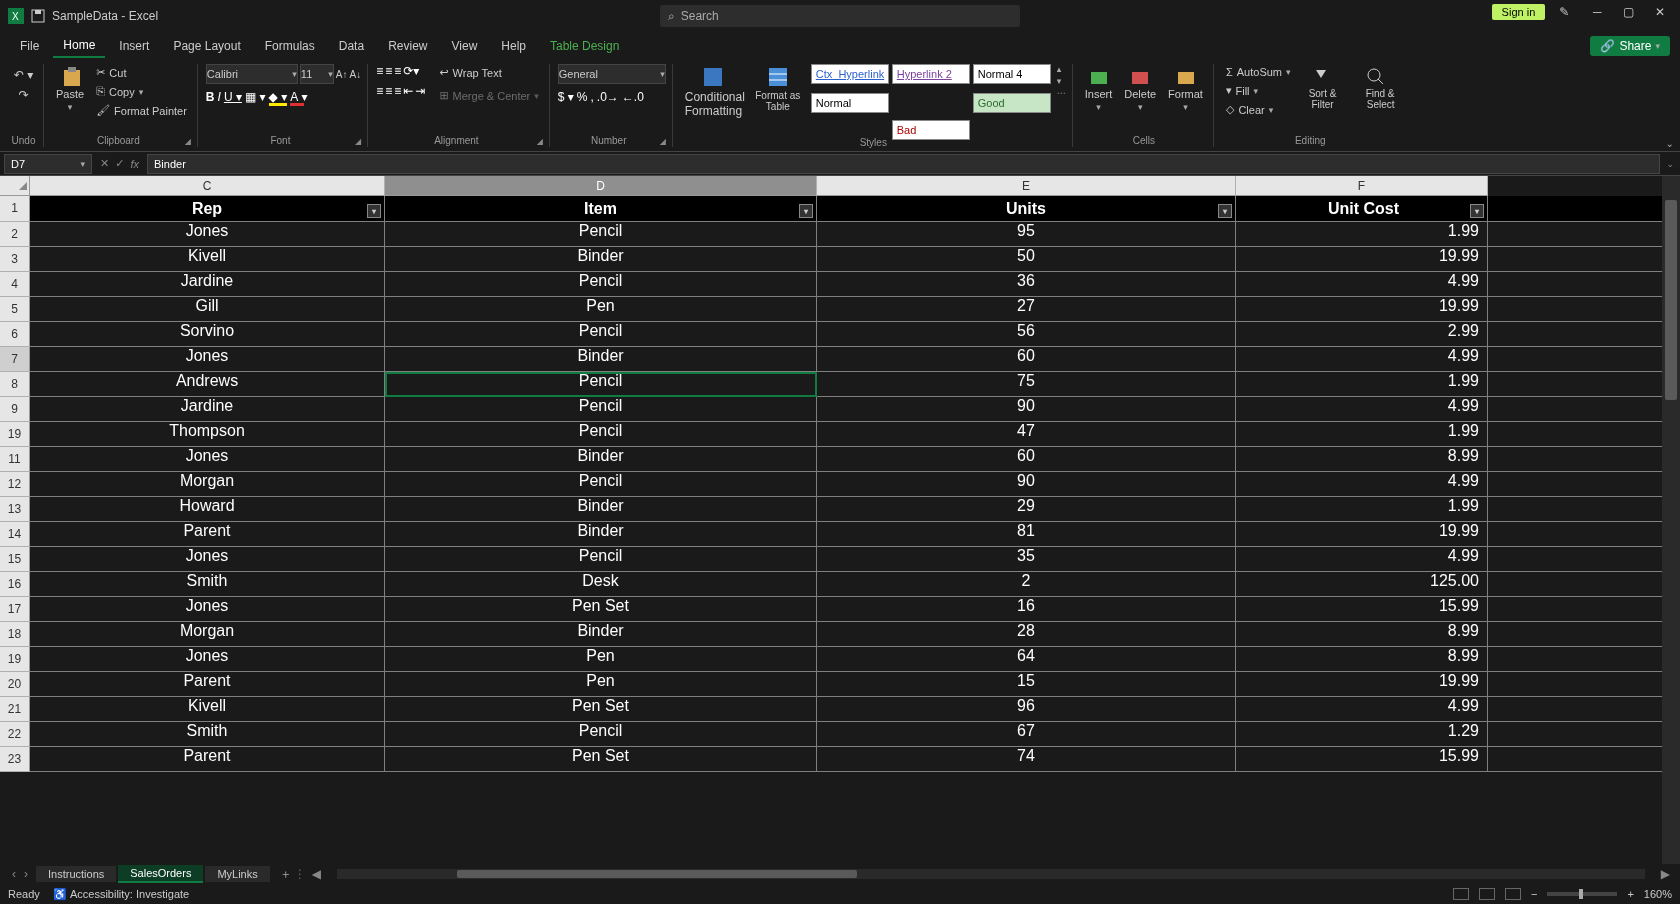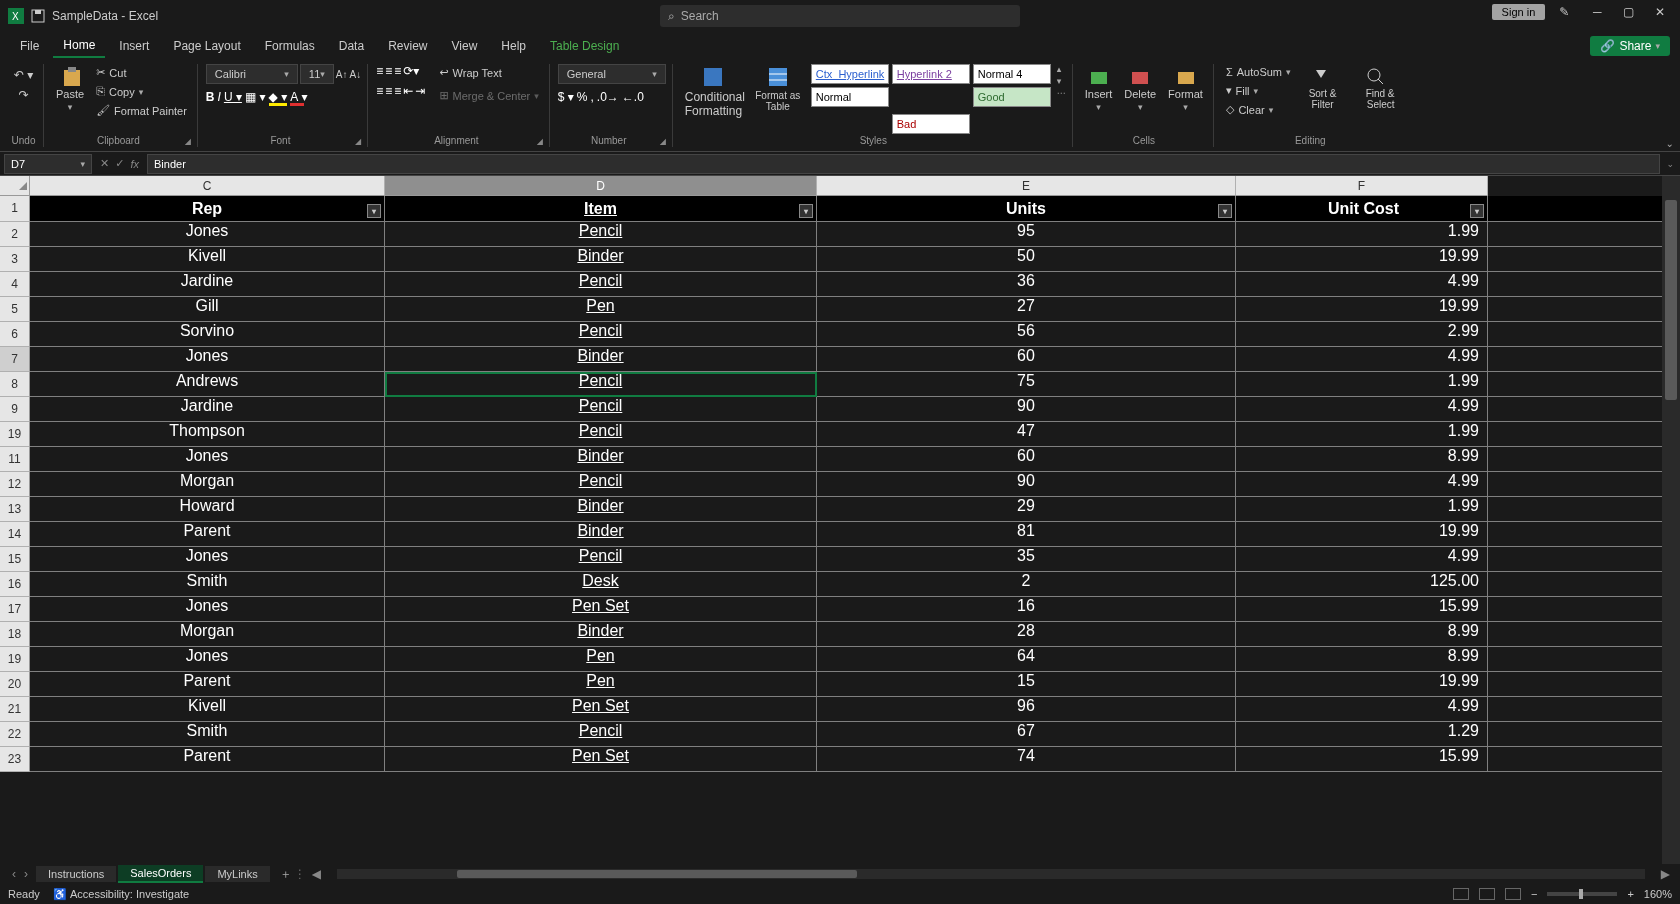--- a/index.html
+++ b/index.html
@@ -2,45 +2,45 @@
 <html><head>
 <meta charset="utf-8">
 <style>
 * { margin: 0; padding: 0; box-sizing: border-box; font-family: "Segoe UI", Arial, sans-serif; }
 body { width: 1680px; height: 904px; background: #1a1a1a; color: #fff; overflow: hidden; font-size: 12px; position: relative; }
 .titlebar { height: 32px; background: #1a1a1a; display:flex; align-items:center; padding:0 8px; }
 .titlebar .icon { width:16px; height:16px; margin-right:6px; display:flex; align-items:center; justify-content:center; }
 .titlebar .title { font-size:12px; color:#ccc; }
 .titlebar .search { margin-left:auto; margin-right:auto; width:360px; height:22px; background:#2d2d2d; border-radius:3px; display:flex; align-items:center; padding:0 8px; color:#aaa; position:absolute; left:50%; transform:translateX(-50%); top:5px;}
 .titlebar .right { position:absolute; right:6px; top:4px; display:flex; align-items:center; gap:14px; }
-.signin { background:#a3a3a3; color:#000; padding:2px 10px; font-size:11px; border-radius:2px; }
+.signin { background:#bef264; color:#000; padding:2px 10px; font-size:11px; border-radius:2px; }
 .win-controls span { width:28px; text-align:center; color:#ccc; display:inline-block; }
 .ribbon-tabs { height:28px; display:flex; align-items:center; padding:0 10px; gap:4px; border-bottom:0; background:#1a1a1a; }
 .ribbon-tabs .tab { padding:4px 10px; color:#ccc; font-size:12px; }
 .ribbon-tabs .tab.active { border-bottom:2px solid #107c41; color:#fff; }
 .ribbon-tabs .tab.td { color:#4caf50; }
 .ribbon-tabs .share { margin-left:auto; background:#107c41; color:#fff; padding:3px 10px; border-radius:3px; display:flex; align-items:center; gap:4px; font-size:12px; }
 .ribbon { height:92px; background:#1a1a1a; border-bottom:1px solid #444; display:flex; padding:4px 6px; gap:4px; position:relative;}
 .rgroup { display:flex; flex-direction:column; justify-content:space-between; border-right:1px solid #3a3a3a; padding:0 6px 1px 4px; }
 .rgroup .body { display:flex; gap:4px; align-items:flex-start; height:72px;}
 .rgroup .label { font-size:10px; color:#999; text-align:center; padding-top:1px;}
 .btn-v { display:flex; flex-direction:column; align-items:center; justify-content:center; gap:2px; padding:2px 4px; font-size:11px; color:#ccc; }
 .btn-v .ico { width:20px; height:20px; }
 .small-row { display:flex; flex-direction:column; gap:2px; }
 .small-btn { display:flex; align-items:center; gap:4px; font-size:11px; color:#ccc; padding:2px 4px;}
 .dialog-launcher { font-size:8px; color:#888; align-self:flex-end; margin-top:auto;}
 .rlabel-row { display:flex; justify-content:space-between; align-items:center;}
 .font-box { display:flex; gap:2px; align-items:center; }
-.combo { background:#2d2d2d; border:1px solid #444; height:20px; font-size:11px; display:flex; align-items:center; padding:0 8px; color:#ccc; }
+.combo { background:#2d2d2d; border:1px solid #444; height:20px; font-size:11px; display:flex; align-items:center; padding:0 0; color:#ccc; }
 .style-cell { background:#fff; color:#000; border:1px solid #888; width:78px; height:20px; font-size:11px; display:flex; align-items:center; padding:0 4px;}
 .style-cell.hyperlink { color:#2b5fcf; text-decoration:underline; }
 .style-cell.hyperlink2 { color:#7b3fa0; text-decoration:underline; }
 .style-cell.bad { background:#ffffff; color:#aa0000;margin-top:27px; }
 .style-cell.good { background:#c6e6c6; color:#2e6b30; }
-.style-grid { display:flex; flex-direction:column; gap:3px;}
+.style-grid { display:flex; flex-direction:column; gap:9px;}
 .style-row { display:flex; gap:3px; }
 .ribbon-collapse { position:absolute; right:6px; bottom:2px; color:#aaa; font-size:10px;}
 .namebox-row { height:24px; background:#1a1a1a; display:flex; align-items:center; border-bottom:1px solid #444; }
 .namebox { width:88px; background:#2d2d2d; border:1px solid #444; height:20px; font-size:11px; padding:0 6px; display:flex; align-items:center; justify-content:space-between; margin-left:4px;}
 .fx-icons { color:#888; margin:0 8px; display:flex; gap:6px; font-size:11px; align-items:center;}
 .fx-bar { flex:1; height:20px; background:#2d2d2d; border:1px solid #444; font-size:11px; padding:0 6px; display:flex; align-items:center; margin-right:6px;}
 .chevron-down { font-size:9px; color:#aaa; }
 .corner { position:absolute; top:176px; left:0; width:30px; height:20px; background:#e6e6e6; border-right:1px solid #999; border-bottom:1px solid #999; display:flex; align-items:center; justify-content:flex-end; padding-right:2px;}
 .corner .tri { width:0;height:0;border-left:8px solid transparent; border-bottom:8px solid #888;}
 .colhdr-row { position:absolute; top:176px; left:30px; right:18px; height:20px; display:flex;}
@@ -50,21 +50,21 @@
 .rn { height:25px; border-bottom:1px solid #b0b0b0; border-right:1px solid #999; background:#e6e6e6; font-size:12px; color:#333; text-align:center; line-height:25px;}
 .rn.row1 { height:26px; }
 .rn.active { background:#cfcfcf; }
 .data-area { position:absolute; top:196px; left:30px; right:18px; bottom:40px;}
 .trow { display:flex; height:25px; border-bottom:1px solid #808080;}
 .trow.hdr { height:26px; background:#000; color:#fff; font-weight:bold; font-size:16px;}
 .tcell { border-right:1px solid #808080; padding:0 6px; font-size:16px; overflow:hidden; white-space:nowrap;}
 .trow.hdr .tcell { position:relative; display:flex; align-items:center; justify-content:center; }
 .trow.hdr .tcell .fbtn { position:absolute; right:3px; bottom:3px; width:14px; height:14px; background:#333; border:1px solid #888; display:flex; align-items:center; justify-content:center; font-size:8px; color:#ccc;}
 .c-rep { width:355px; text-align:center;}
-.c-item { width:432px; text-align:center;text-decoration:underline;}
+.c-item { width:432px; text-align:center;}
 .c-units { width:419px; text-align:center;}
 .c-cost { width:252px; text-align:right; padding-right:8px;}
 .trow.hdr .c-cost { text-align:center; padding-right:2px;}
 .active-cell-outline { position:absolute; border:2px solid #107c41; pointer-events:none; background:transparent;}
 .vscroll { position:absolute; right:0; top:176px; bottom:40px; width:18px; background:#2a2a2a; }
 .vscroll .thumb { position:absolute; top:24px; left:3px; right:3px; height:200px; background:#5a5a5a; border-radius:2px;}
 .tabs-bar { position:absolute; bottom:20px; left:0; right:0; height:20px; background:#1a1a1a; display:flex; align-items:center; padding:0 6px; gap:2px;}
 .sheet-tab { padding:2px 12px; font-size:11px; color:#ccc; background:#2a2a2a;}
 .sheet-tab.active { background:#0d3d24; color:#fff; border-bottom:2px solid #107c41;}
 .tabs-nav { color:#888; margin:0 6px; display:flex; gap:8px;}

